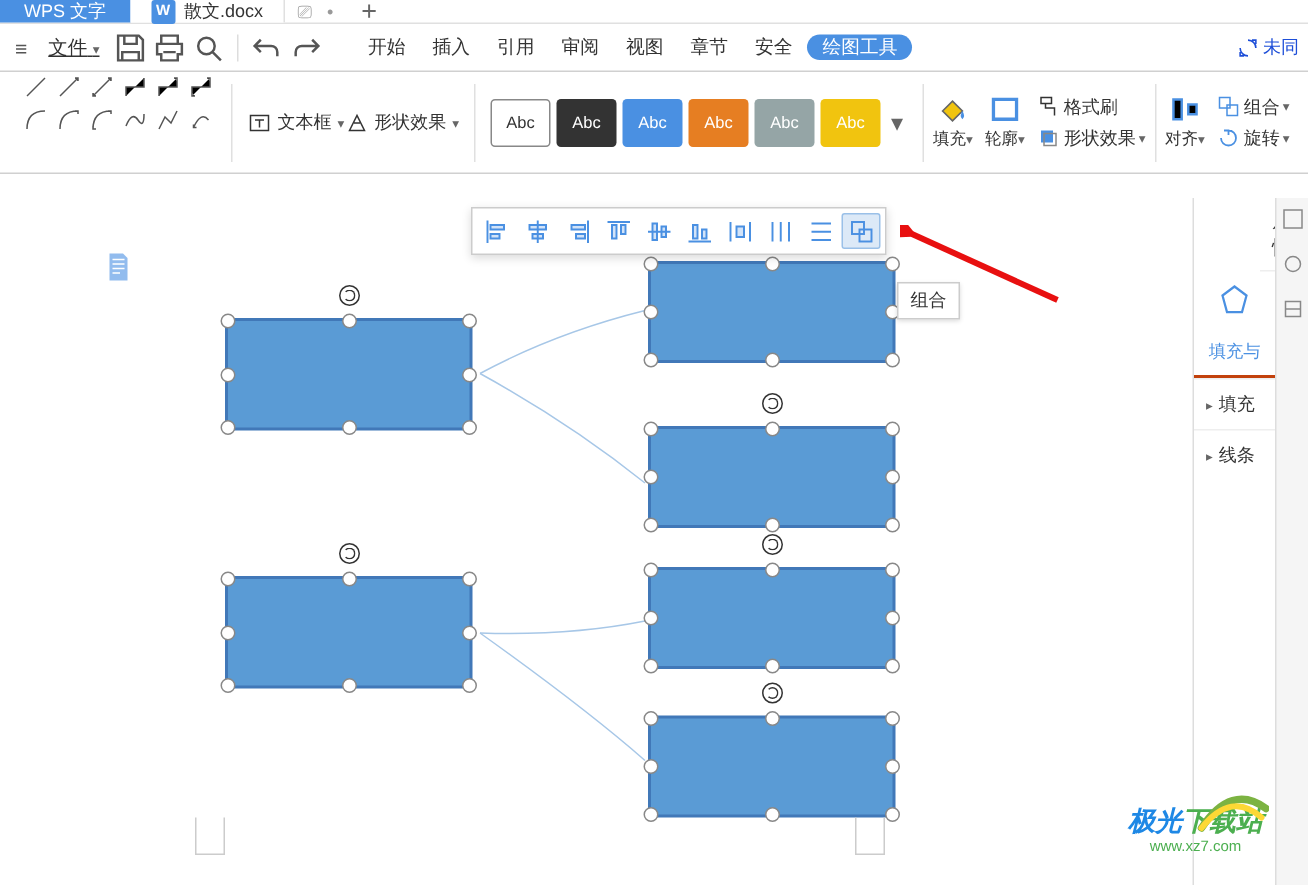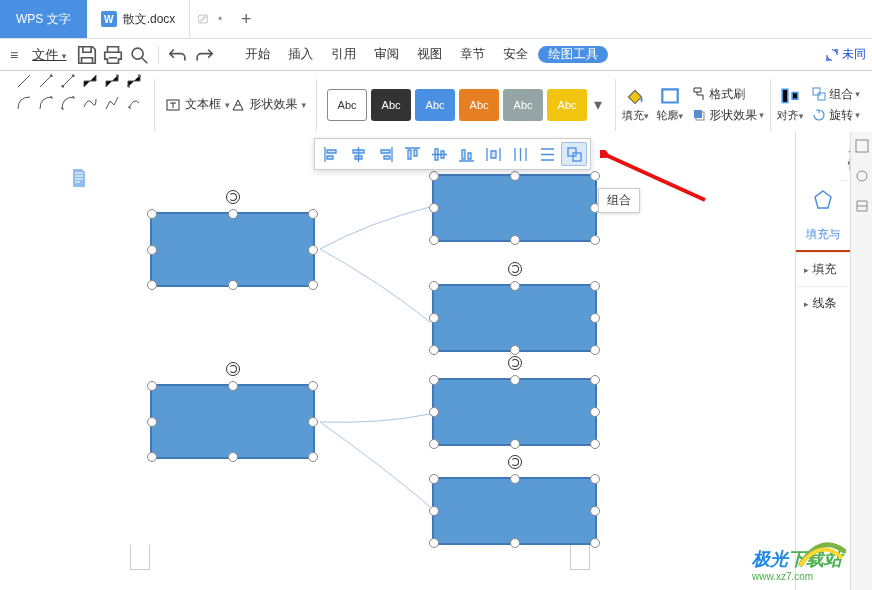--- a/index.html
+++ b/index.html
@@ -1,19 +1,19 @@
 <!DOCTYPE html>
 <html><head>
 <meta charset="utf-8">
 <style>
 * { margin: 0; padding: 0; box-sizing: border-box; font-family: "Microsoft YaHei", sans-serif; }
 body { width: 872px; height: 590px; overflow: hidden; background: #fff; position: relative; }
 
 
-.titlebar { height: 39px; background: #fff; display: flex; align-items: stretch; border-bottom: 1px solid #e0e0e0; }
+.titlebar { height: 16px; background: #fff; display: flex; align-items: stretch; border-bottom: 1px solid #e0e0e0; }
 .app-tab { background: #4a90e2; color: #fff; padding: 0 16px; display: flex; align-items: center; font-size: 12px; }
 .doc-tab { display: flex; align-items: center; padding: 0 14px; font-size: 12px; color: #333; background: #fff; border-right: 1px solid #e0e0e0; gap: 6px; }
 .doc-icon { width: 16px; height: 16px; background: #4a90e2; border-radius: 2px; display: flex; align-items: center; justify-content: center; color: #fff; font-size: 10px; font-weight: bold; }
 .tab-extras { display: flex; align-items: center; gap: 10px; padding: 0 8px; color: #999; font-size: 12px; }
 .new-tab { width: 32px; display: flex; align-items: center; justify-content: center; color: #666; font-size: 18px; cursor: pointer; }
 
 
 .menurow { height: 32px; display: flex; align-items: center; border-bottom: 1px solid #d0d0d0; padding: 0 6px; gap: 2px; font-size: 12px; }
 .menu-left { display: flex; align-items: center; gap: 4px; }
 .hambtn { padding: 2px 4px; color: #555; font-size: 14px; }
@@ -90,25 +90,25 @@
 .sidebar-icons div { width: 16px; height: 16px; color: #888; }
 
 .prop-panel { position: absolute; top: 132px; right: 22px; width: 55px; background: #fff; border-left: 1px solid #ddd; height: 458px; font-size: 12px; }
 .prop-header { padding: 6px 8px; color: #333; font-size: 13px; border-bottom: 1px solid #eee; display: flex; align-items: center; justify-content: space-between; margin-left: 44px; }
 .prop-tab { padding: 8px 6px; color: #4a90e2; font-size: 11.5px; border-bottom: 2px solid #c2410c; text-align: center; }
 .prop-shape-icon { display: flex; justify-content: center; padding: 8px 0; }
 .prop-section { padding: 8px; border-top: 1px solid #eee; display: flex; align-items: center; gap: 4px; color: #333; }
 .prop-section .caret { font-size: 9px; color: #666; }
 
 
-.watermark { position: absolute; bottom: 8px; right: 30px; z-index: 200; }
+.watermark { position: absolute; bottom: 20px; right: 30px; z-index: 200; }
 .watermark-logo { font-size: 18px; font-weight: bold; font-style: italic; }
 .wm-blue { color: #1e88e5; }
 .wm-green { color: #4caf50; }
-.watermark-url { font-size: 10px; color: #4caf50; text-align: left; }
+.watermark-url { font-size: 10px; color: #4caf50; text-align: center; }
 .wm-swoosh { position: absolute; right: -4px; top: -8px; width: 50px; height: 30px; }
 
 .bottom-border { position: absolute; bottom: 20px; left: 130px; width: 20px; height: 25px; border: 1px solid #ccc; border-top: none; }
 .bottom-border2 { position: absolute; bottom: 20px; left: 570px; width: 20px; height: 25px; border: 1px solid #ccc; border-top: none; }
 </style>
 </head>
 <body>
 
 <div class="titlebar">
   <div class="app-tab">WPS 文字</div>

